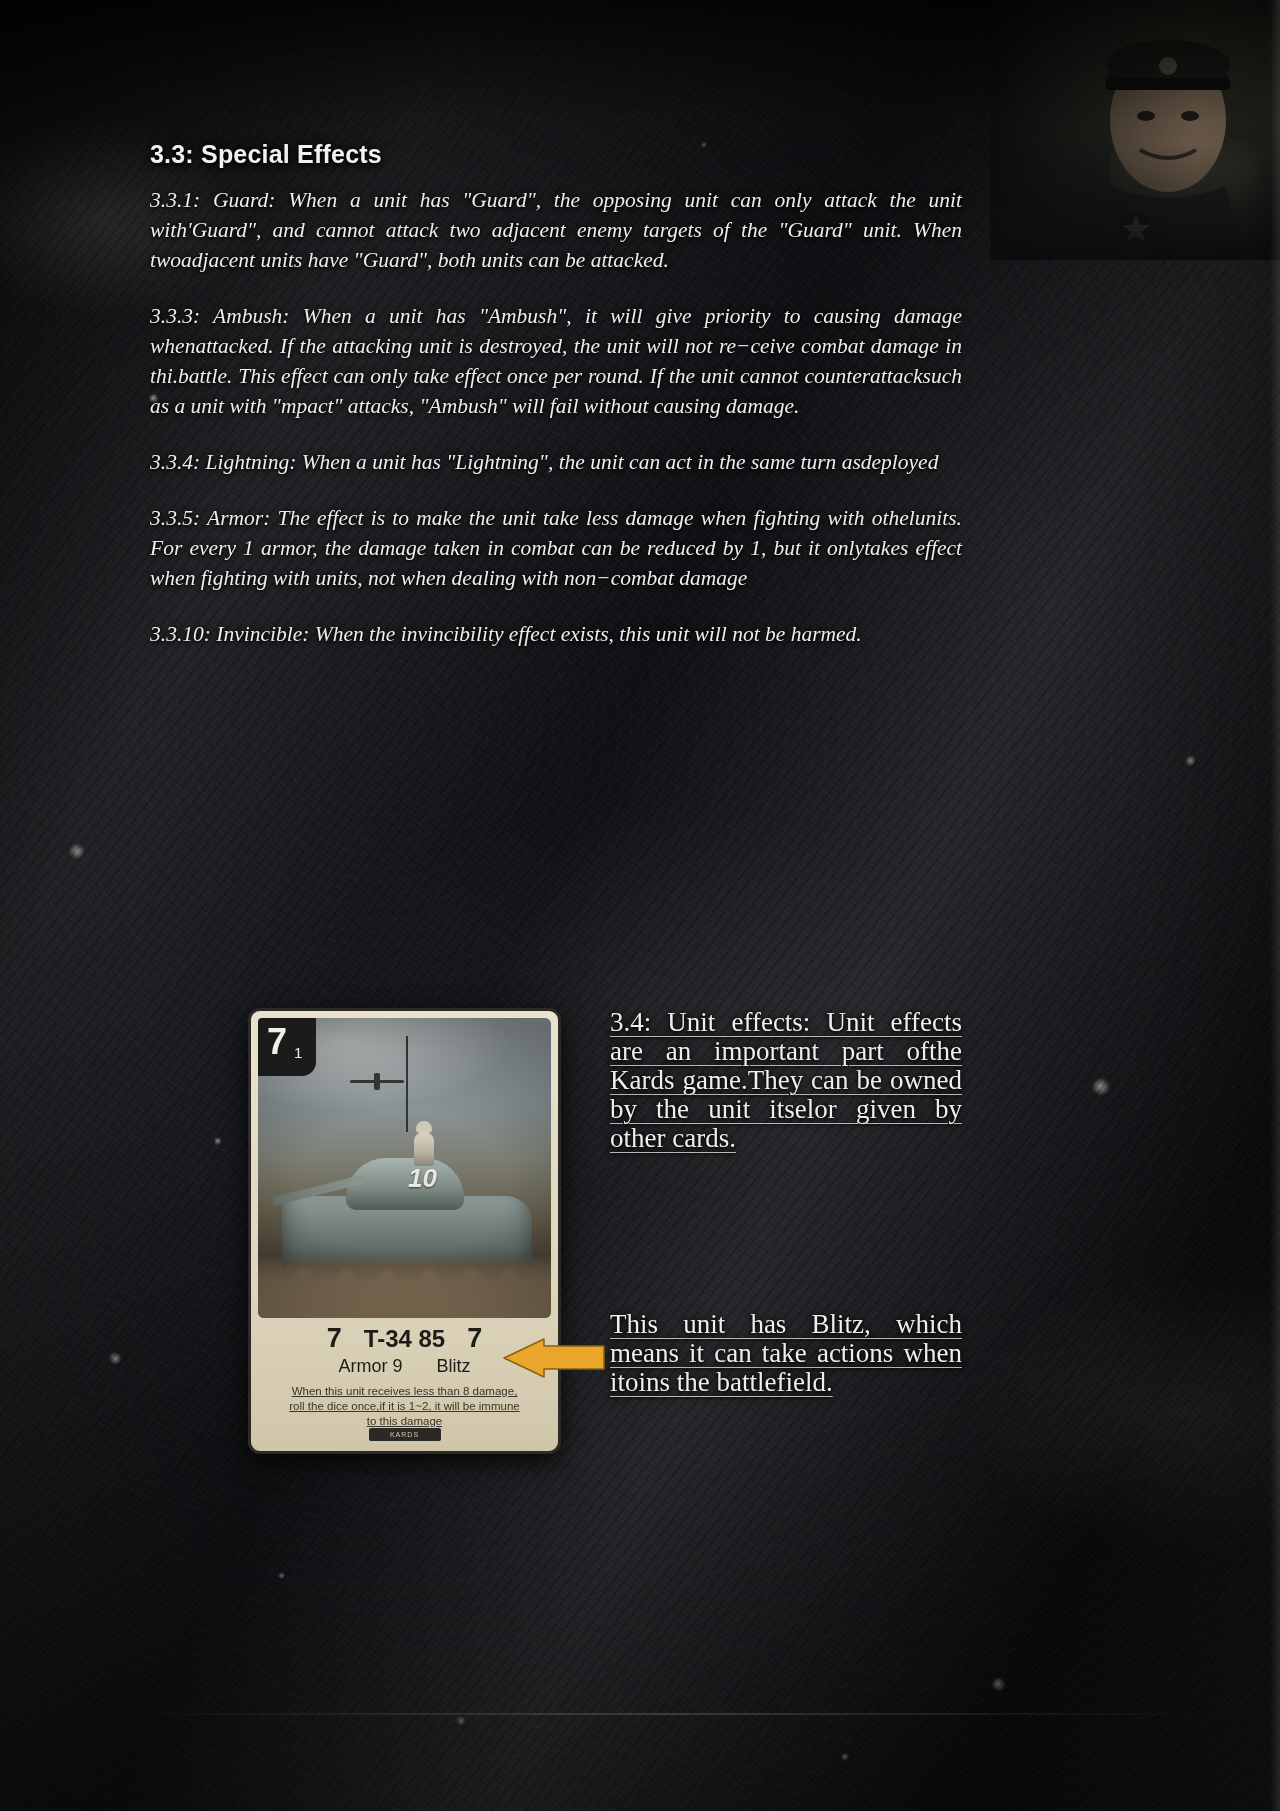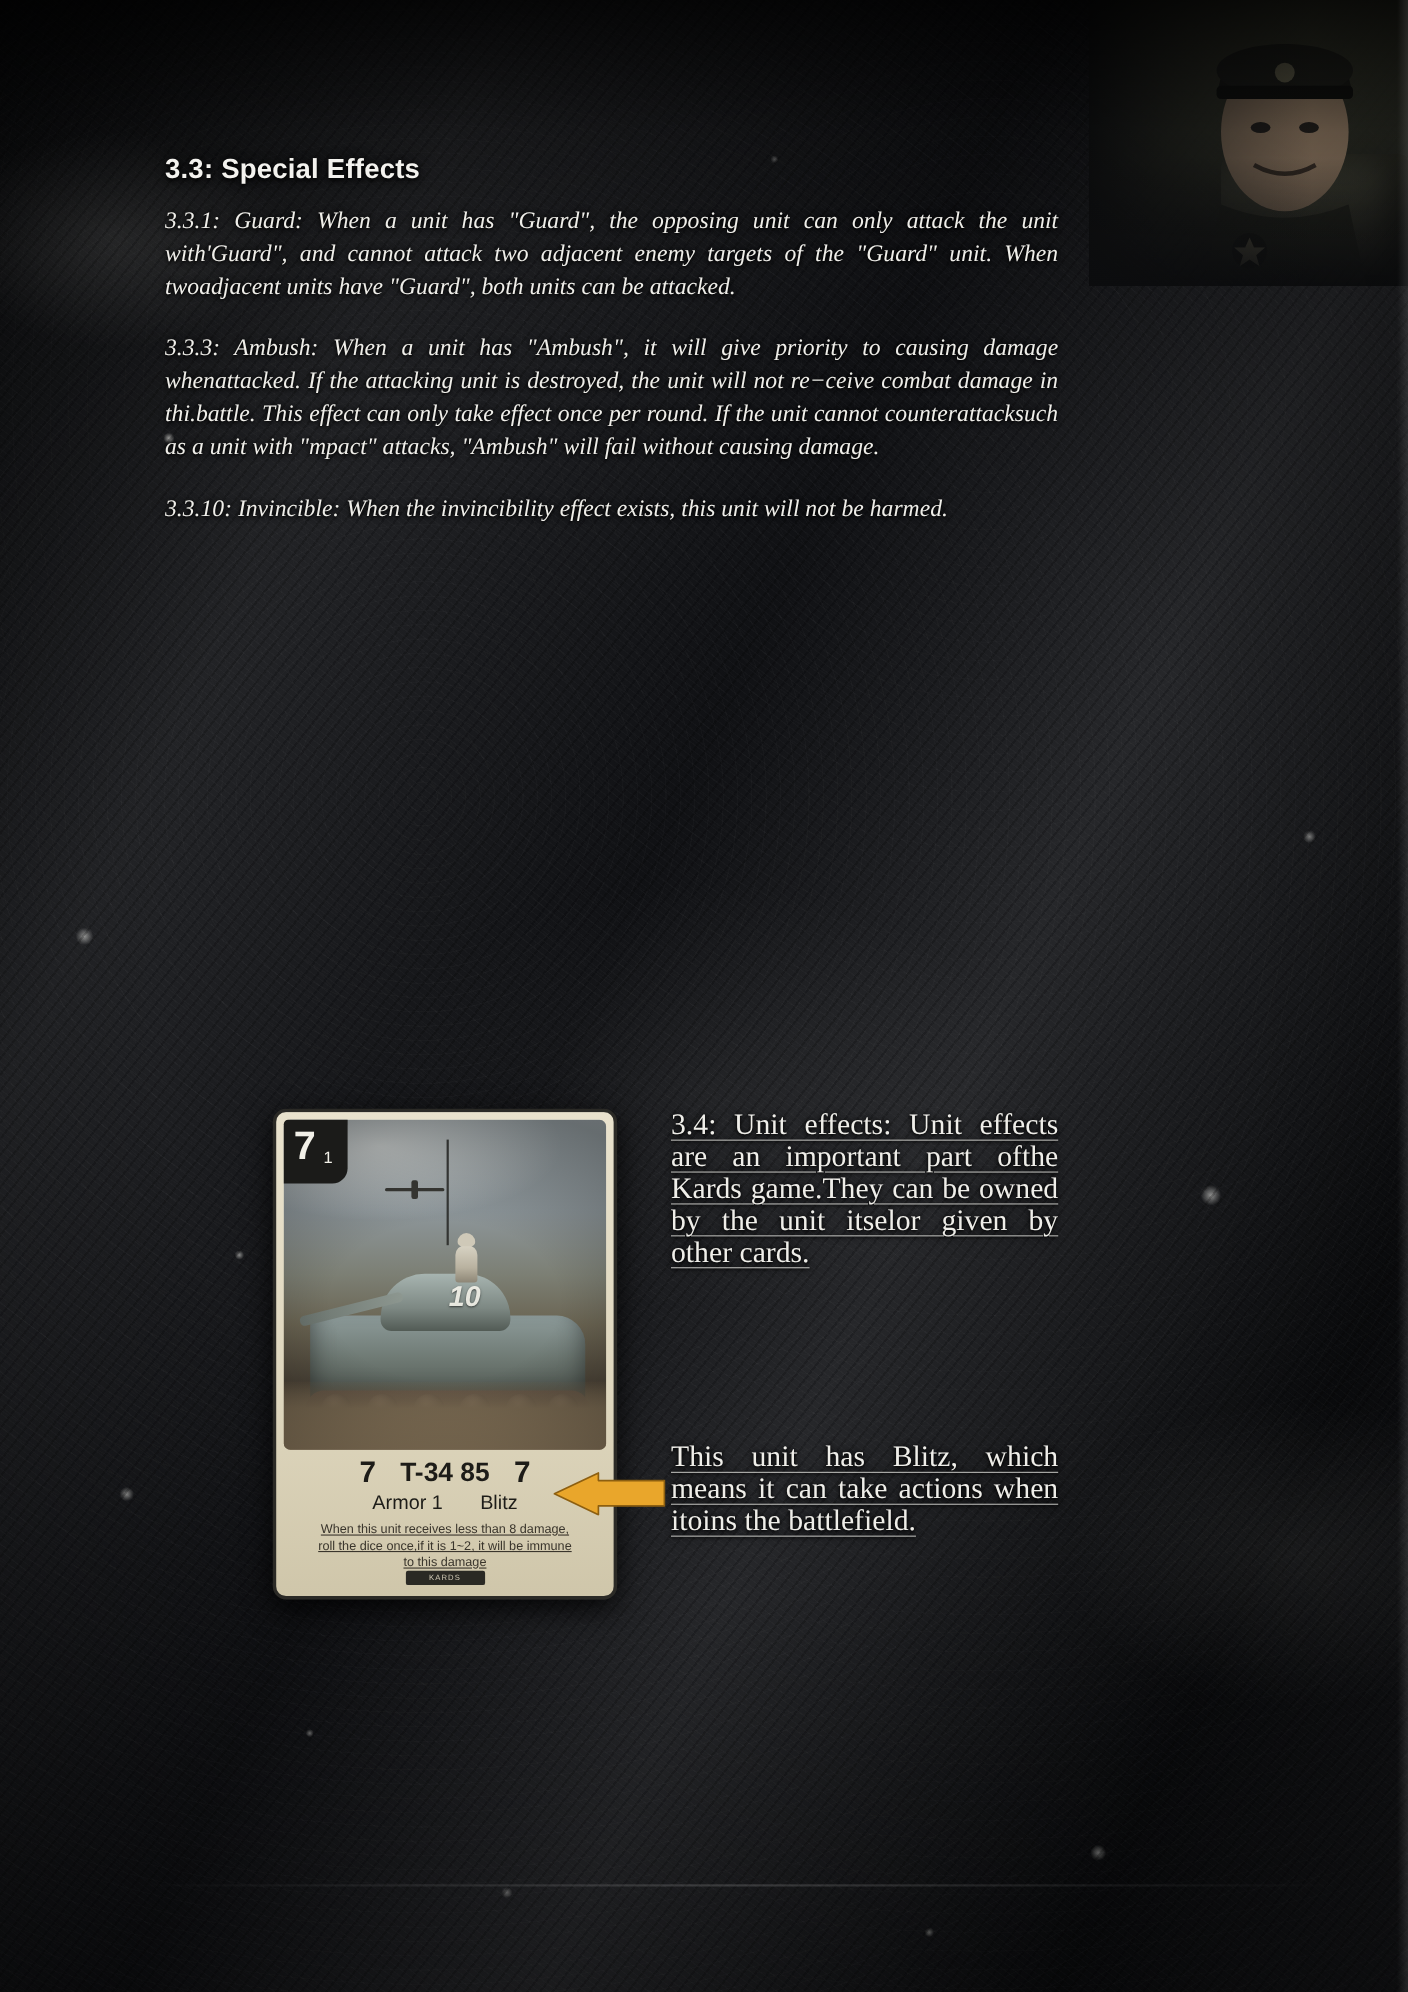--- a/index.html
+++ b/index.html
@@ -352,20 +352,22 @@
     </svg>
     <div class="fade"></div>
   </div>
 
   <div id="vignette"></div>
 
   <div id="content">
     <h1 id="section-title">3.3: Special Effects</h1>
     <p class="para">3.3.1: Guard: When a unit has "Guard", the opposing unit can only attack the unit with'Guard", and cannot attack two adjacent enemy targets of the "Guard" unit. When twoadjacent units have "Guard", both units can be attacked.</p>
     <p class="para">3.3.3: Ambush: When a unit has "Ambush", it will give priority to causing damage whenattacked. If the attacking unit is destroyed, the unit will not re−ceive combat damage in thi.battle. This effect can only take effect once per round. If the unit cannot counterattacksuch as a unit with "mpact" attacks, "Ambush" will fail without causing damage.</p>
+    <p class="para">3.3.4: Lightning: When a unit has "Lightning", the unit can act in the same turn asdeployed</p>
+    <p class="para">3.3.5: Armor: The effect is to make the unit take less damage when fighting with othelunits. For every 1 armor, the damage taken in combat can be reduced by 1, but it onlytakes effect when fighting with units, not when dealing with non−combat damage</p>
     <p class="para">3.3.10: Invincible: When the invincibility effect exists, this unit will not be harmed.</p>
   </div>
 
   <div id="lower">
 
     <div id="card">
       <div id="card-art">
         <div class="sky-glow"></div>
         <div class="plane"></div>
         <div class="antenna"></div>
@@ -391,21 +393,21 @@
         <span class="small">1</span>
       </div>
 
       <div id="card-stats">
         <div class="line1">
           <span>7</span>
           <span class="name">T-34 85</span>
           <span>7</span>
         </div>
         <div class="line2">
-          <span>Armor 1</span>
+          <span>Armor 9</span>
           <span>Blitz</span>
         </div>
         <div class="desc">When this unit receives less than 8 damage, roll the dice once,if it is 1~2, it will be immune to this damage</div>
       </div>
 
       <div id="card-logo">KARDS</div>
     </div>
 
     <p class="side-note" id="note-unit-effects">3.4: Unit effects: Unit effects are an important part ofthe Kards game.They can be owned by the unit itselor given by other cards.</p>
     <p class="side-note" id="note-blitz">This unit has Blitz, which means it can take actions when itoins the battlefield.</p>

